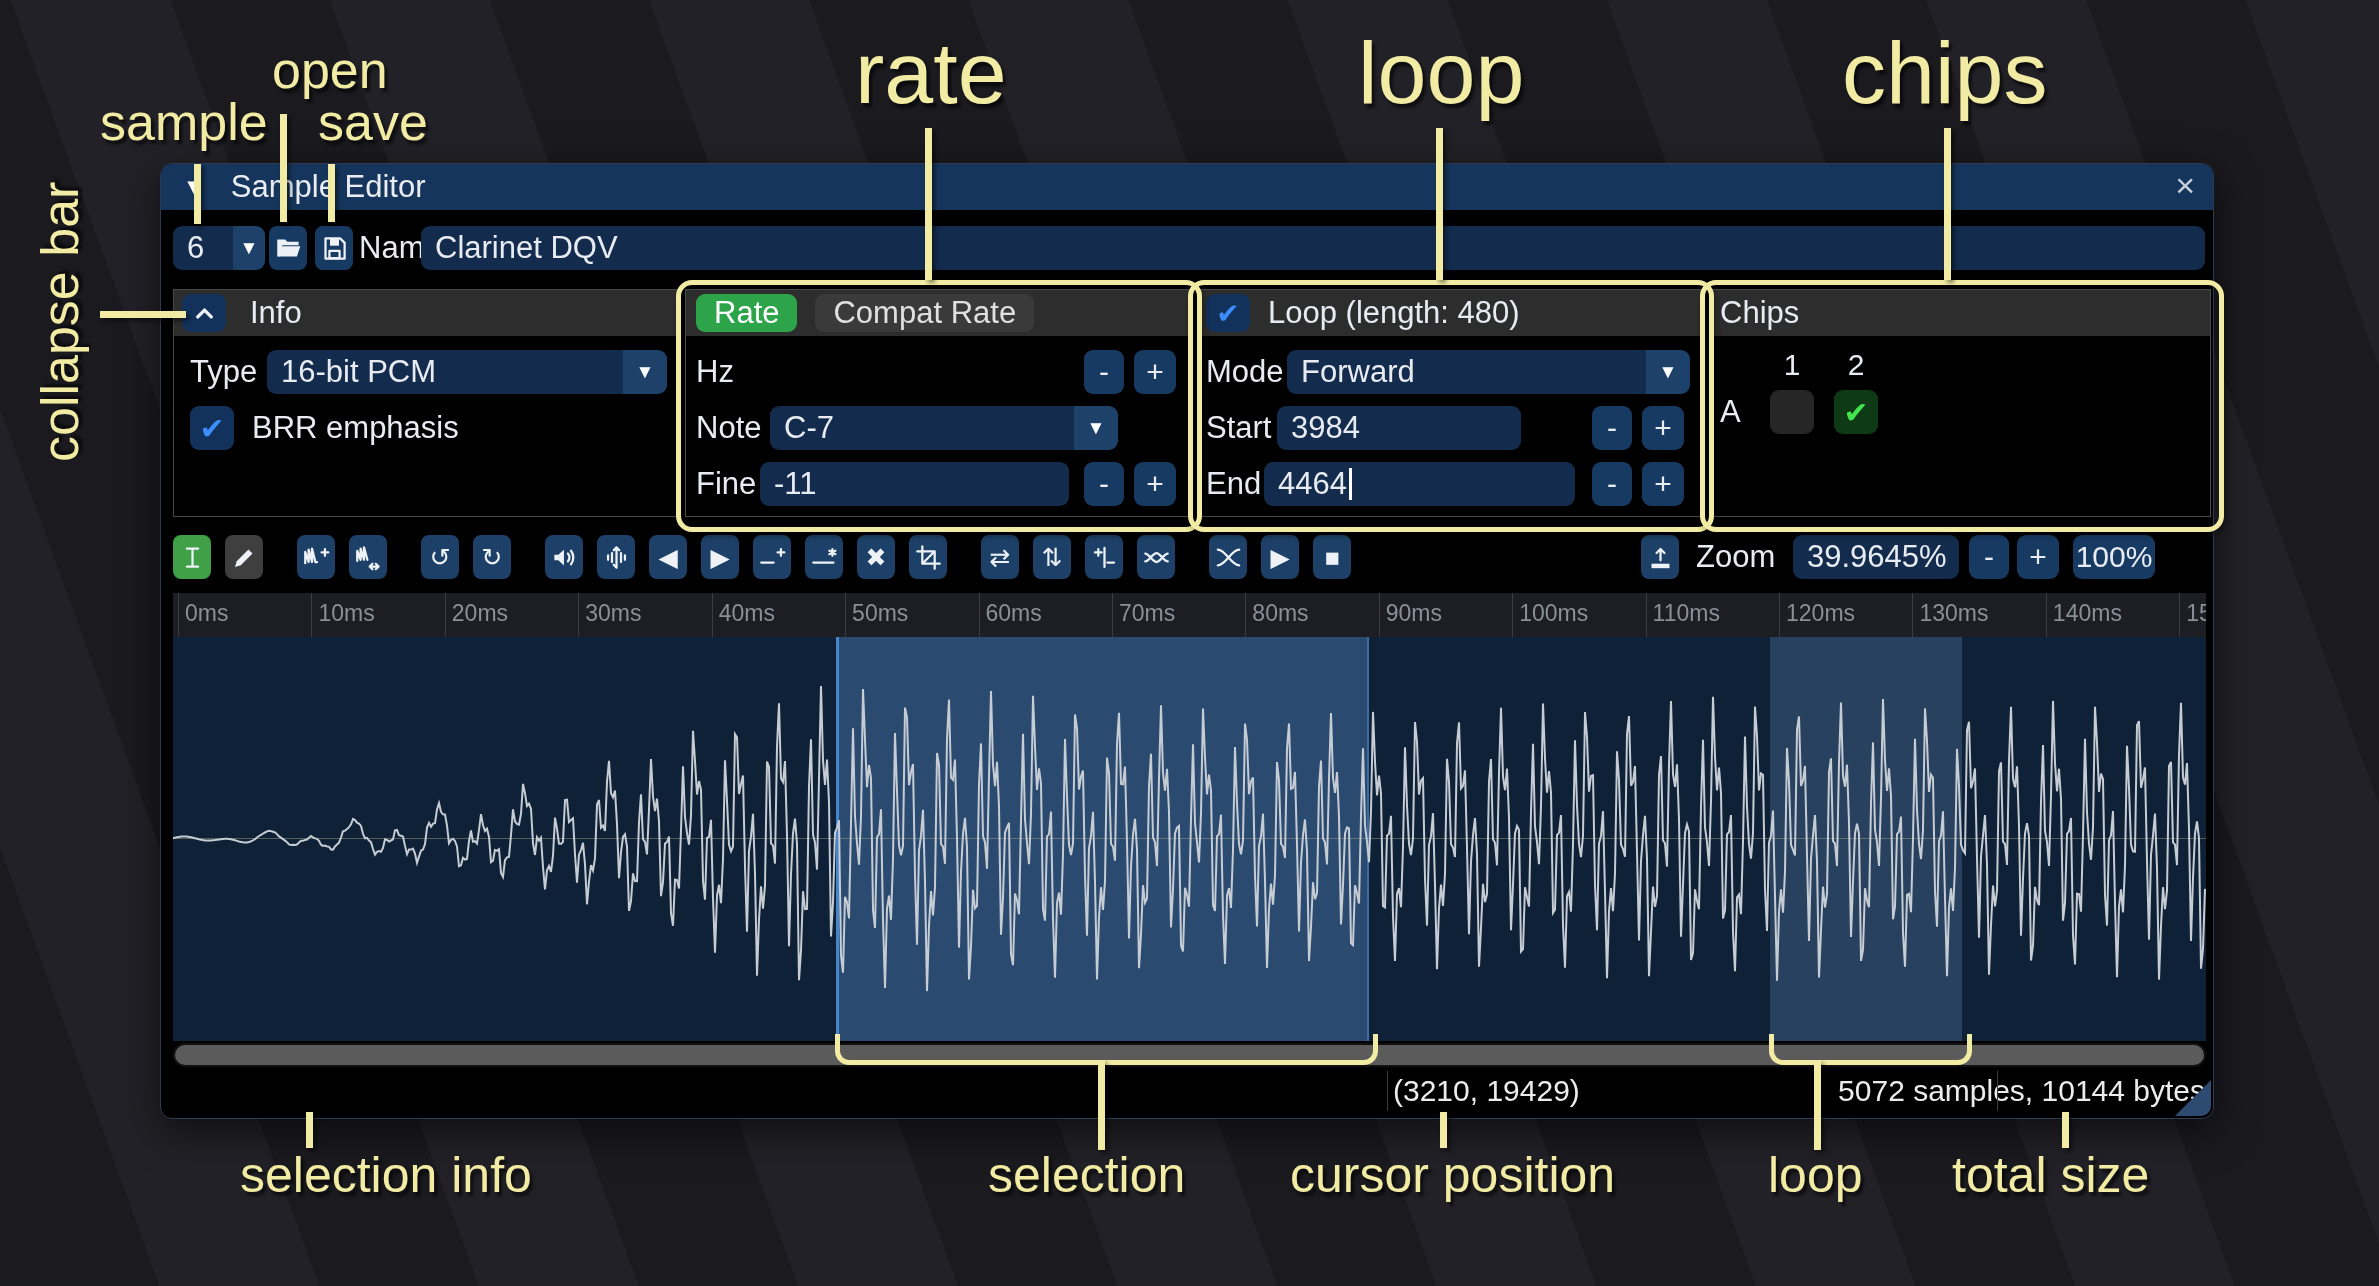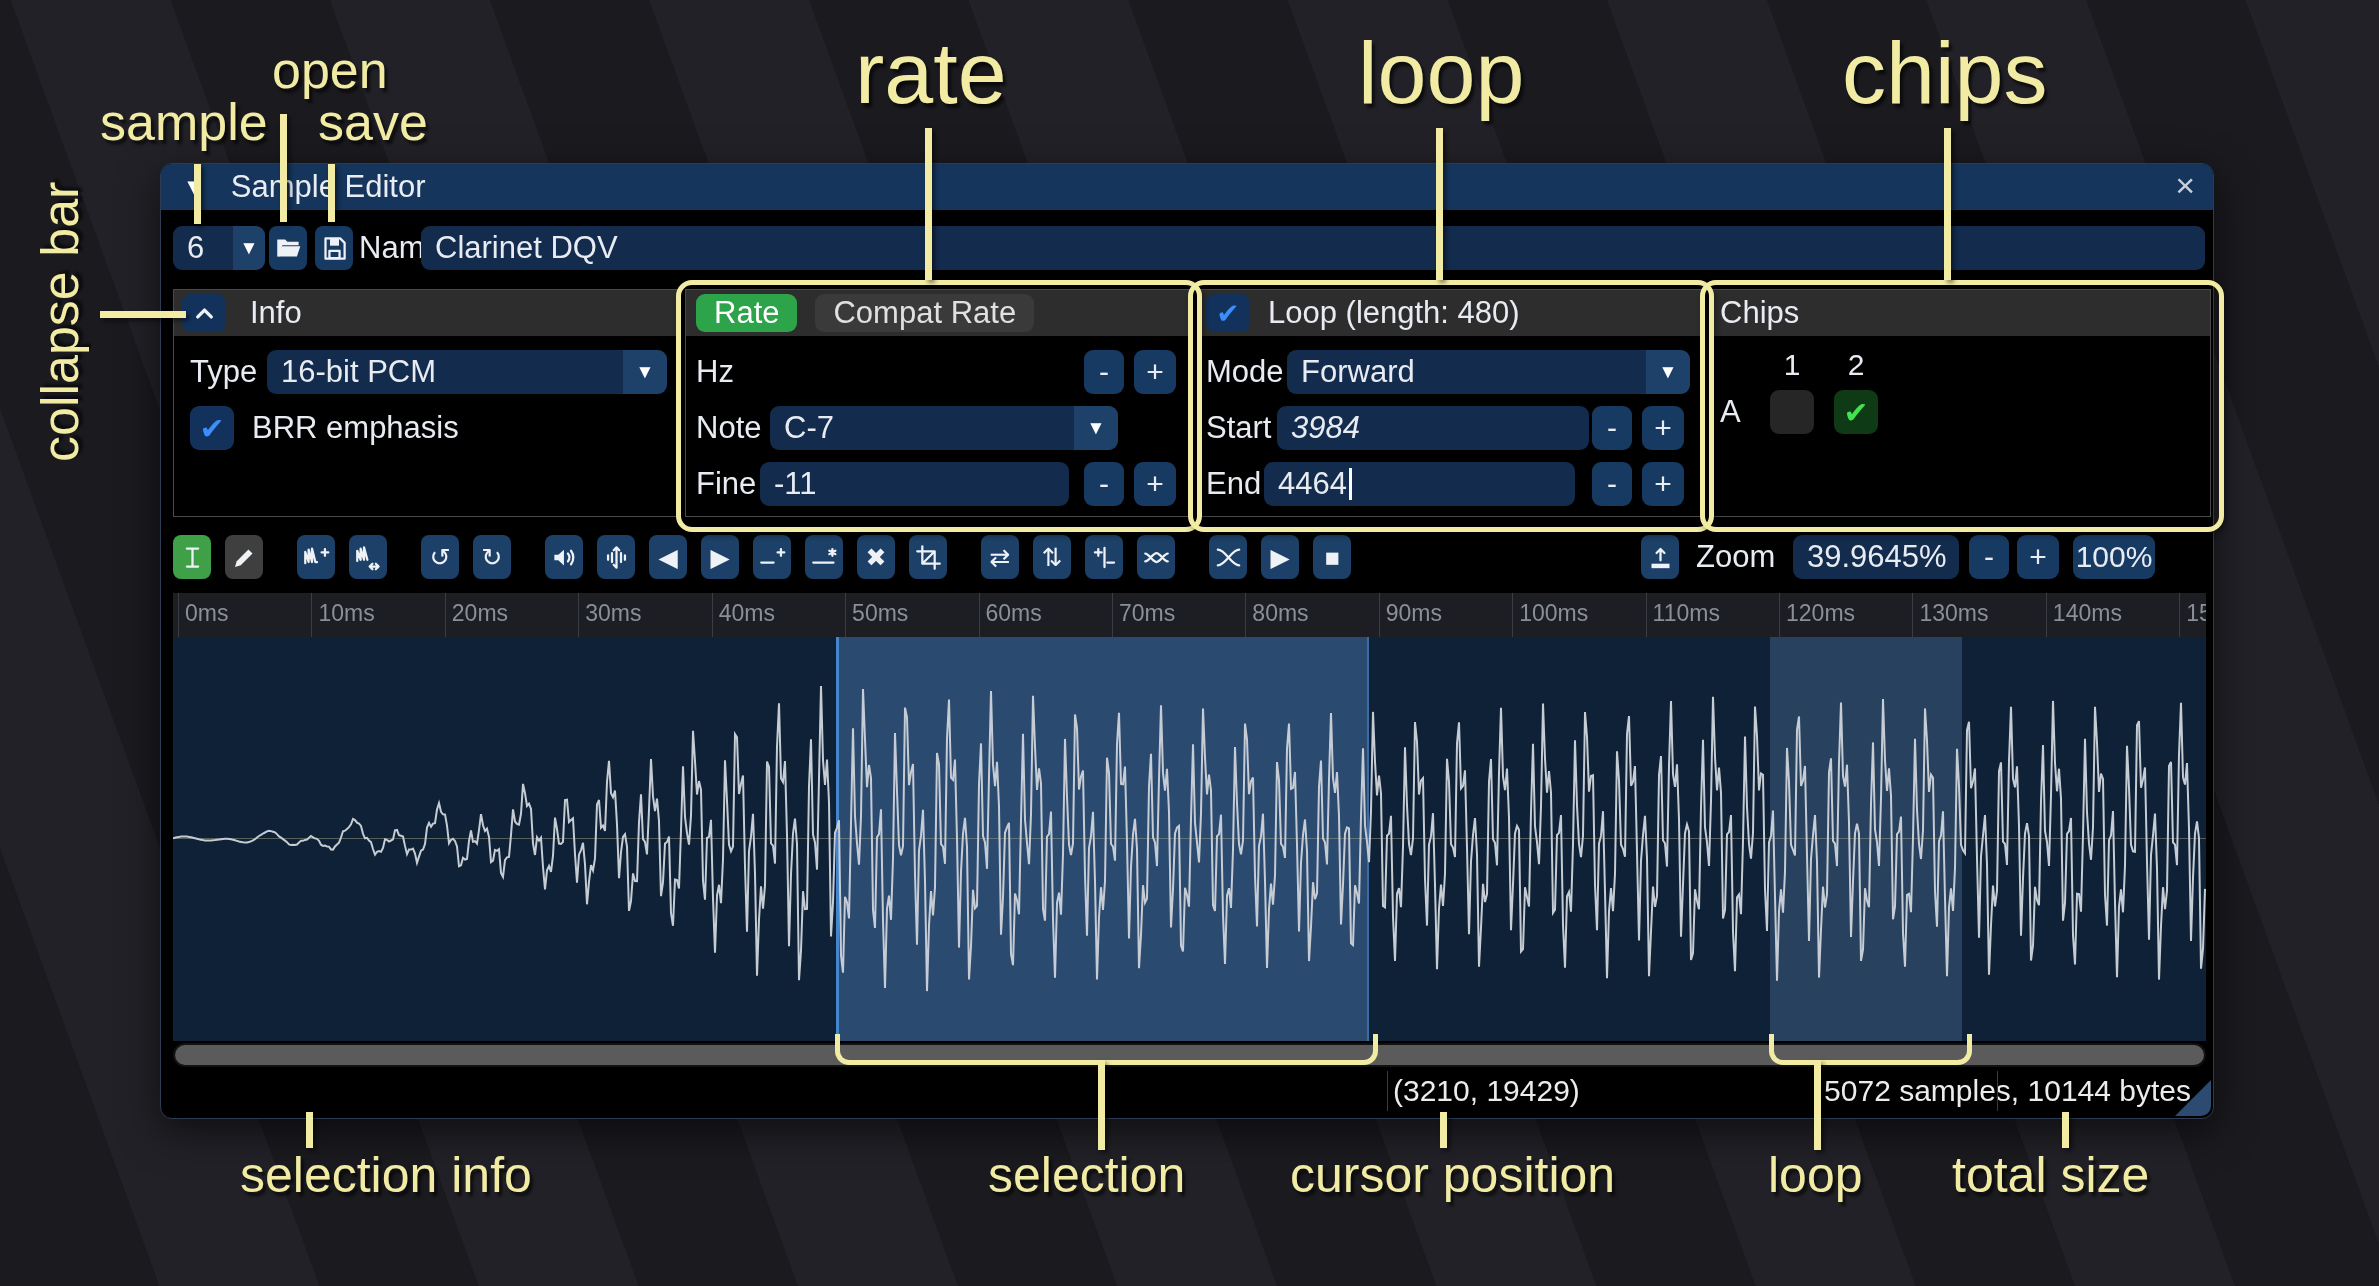--- a/index.html
+++ b/index.html
@@ -195,21 +195,21 @@
       <div class="phead">
         <span class="hcb">✔</span>
         <span style="margin-left:18px;">Loop (length: 480)</span>
       </div>
       <div class="lab" style="left:8px;top:60px;">Mode</div>
       <div class="field" style="left:89px;top:60px;width:403px;">
         <span>Forward</span>
         <span class="combo-arrow">▼</span>
       </div>
       <div class="lab" style="left:8px;top:116px;">Start</div>
-      <div class="field" style="left:79px;top:116px;width:312px;font-style:italic;">3984</div>
+      <div class="field" style="left:79px;top:116px;width:244px;">3984</div>
       <div class="sbtn" style="left:394px;top:116px;width:40px;">-</div>
       <div class="sbtn" style="left:444px;top:116px;width:42px;">+</div>
       <div class="lab" style="left:8px;top:172px;">End</div>
       <div class="field" style="left:66px;top:172px;width:311px;">
         <span>4464</span><span class="caret"></span>
       </div>
       <div class="sbtn" style="left:394px;top:172px;width:40px;">-</div>
       <div class="sbtn" style="left:444px;top:172px;width:42px;">+</div>
     </div>
 
@@ -375,20 +375,20 @@
         <polyline id="wavePoly" fill="none" stroke="#c6ccd4" stroke-width="2" points="0.0,201.2 2.0,200.7 4.0,200.2 6.0,199.9 8.0,199.6 10.0,199.5 12.0,199.5 14.0,199.6 16.0,199.9 18.0,200.3 20.0,200.8 22.0,201.3 24.0,201.8 26.0,202.3 28.0,202.7 30.0,203.1 32.0,203.4 34.0,203.5 36.0,203.6 38.0,203.5 40.0,203.3 42.0,203.1 44.0,202.8 46.0,202.5 48.0,202.2 50.0,201.9 52.0,201.8 54.0,201.8 56.0,202.0 58.0,202.3 60.0,202.7 62.0,203.3 64.0,203.9 66.0,204.5 68.0,204.9 70.0,205.3 72.0,205.5 74.0,205.5 76.0,205.1 78.0,204.3 80.0,203.4 82.0,202.2 84.0,200.5 86.0,199.0 88.0,197.8 90.0,196.5 92.0,195.5 94.0,194.4 96.0,193.7 98.0,194.1 100.0,194.7 102.0,195.4 104.0,197.1 106.0,199.4 108.0,200.7 110.0,202.1 112.0,203.6 114.0,205.2 116.0,207.5 118.0,208.1 120.0,207.8 122.0,207.9 124.0,207.5 126.0,205.5 128.0,203.7 130.0,203.8 132.0,202.9 134.0,202.5 136.0,200.8 138.0,199.0 140.0,200.3 142.0,201.4 144.0,201.9 146.0,203.8 148.0,207.7 150.0,208.9 152.0,208.6 154.0,209.4 156.0,209.6 158.0,212.5 160.0,212.6 162.0,209.4 164.0,207.5 166.0,205.6 168.0,200.5 170.0,194.3 172.0,193.7 174.0,192.0 176.0,190.2 178.0,187.4 180.0,181.9 182.0,183.1 184.0,185.7 186.0,186.5 188.0,188.9 190.0,196.8 192.0,201.4 194.0,200.8 196.0,203.6 198.0,205.2 200.0,212.0 202.0,217.6 204.0,214.8 206.0,214.0 208.0,214.7 210.0,210.9 212.0,202.2 214.0,202.8 216.0,204.6 218.0,203.5 220.0,202.4 222.0,193.3 224.0,192.9 226.0,198.2 228.0,198.8 230.0,199.6 232.0,208.9 234.0,217.2 236.0,212.6 238.0,212.6 240.0,211.7 242.0,216.6 244.0,225.8 246.0,219.6 248.0,213.6 250.0,212.5 252.0,207.0 254.0,190.6 256.0,185.8 258.0,189.8 260.0,186.6 262.0,186.1 264.0,172.5 266.0,166.0 268.0,174.8 270.0,177.3 272.0,177.4 274.0,188.6 276.0,206.3 278.0,203.0 280.0,201.7 282.0,204.0 284.0,209.4 286.0,229.3 288.0,228.3 290.0,220.8 292.0,222.6 294.0,222.0 296.0,204.0 298.0,193.5 300.0,204.8 302.0,204.2 304.0,206.6 306.0,193.1 308.0,177.1 310.0,188.3 312.0,194.0 314.0,191.7 316.0,199.8 318.0,225.1 320.0,223.6 322.0,212.9 324.0,213.8 326.0,212.2 328.0,235.9 330.0,239.9 332.0,223.1 334.0,220.3 336.0,219.9 338.0,197.9 340.0,172.3 342.0,184.5 344.0,186.9 346.0,187.6 348.0,176.8 350.0,146.9 352.0,156.2 354.0,169.0 356.0,166.6 358.0,171.8 360.0,206.3 362.0,218.0 364.0,200.3 366.0,203.6 368.0,200.7 370.0,230.0 372.0,252.3 374.0,233.3 376.0,229.0 378.0,234.9 380.0,218.7 382.0,180.6 384.0,192.0 386.0,206.6 388.0,207.0 390.0,204.9 392.0,163.0 394.0,162.7 396.0,185.0 398.0,183.1 400.0,181.3 402.0,217.2 404.0,245.6 406.0,217.7 408.0,213.1 410.0,205.8 412.0,227.4 414.0,267.3 416.0,244.7 418.0,228.2 420.0,233.5 422.0,221.4 424.0,167.4 426.0,163.0 428.0,190.8 430.0,188.4 432.0,194.0 434.0,144.7 436.0,123.8 438.0,156.3 440.0,160.3 442.0,153.6 444.0,187.4 446.0,241.2 448.0,215.2 450.0,200.0 452.0,197.2 454.0,209.6 456.0,273.9 458.0,264.1 460.0,236.4 462.0,244.1 464.0,244.2 466.0,185.2 468.0,157.4 470.0,202.1 472.0,205.0 474.0,217.4 476.0,172.7 478.0,122.0 480.0,159.4 482.0,174.1 484.0,161.6 486.0,184.1 488.0,259.2 490.0,245.2 492.0,206.6 494.0,205.0 496.0,199.5 498.0,276.2 500.0,288.8 502.0,242.6 504.0,243.1 506.0,251.5 508.0,193.2 510.0,129.4 512.0,179.8 514.0,196.1 516.0,207.6 518.0,178.4 520.0,93.7 522.0,124.0 524.0,157.5 526.0,144.1 528.0,152.7 530.0,244.0 532.0,262.7 534.0,200.8 536.0,199.8 538.0,182.8 540.0,261.4 542.0,315.6 544.0,258.6 546.0,247.8 548.0,266.2 550.0,222.2 552.0,123.2 554.0,163.9 556.0,207.6 558.0,214.3 560.0,209.5 562.0,97.2 564.0,100.4 566.0,157.0 568.0,147.0 570.0,138.4 572.0,230.1 574.0,294.7 576.0,214.1 578.0,199.4 580.0,176.8 582.0,236.6 584.0,338.8 586.0,282.6 588.0,249.3 590.0,271.7 592.0,248.7 594.0,124.6 596.0,130.0 598.0,206.4 600.0,208.7 602.0,226.7 604.0,109.6 606.0,66.2 608.0,141.5 610.0,145.0 612.0,124.0 614.0,197.8 616.0,309.2 618.0,237.2 620.0,196.7 622.0,181.6 624.0,207.0 626.0,343.3 628.0,313.6 630.0,254.2 632.0,272.1 634.0,271.8 636.0,149.6 638.0,102.2 640.0,197.6 642.0,205.5 644.0,232.6 646.0,142.0 648.0,49.0 650.0,123.2 652.0,147.9 654.0,122.6 656.0,165.3 658.0,299.4 660.0,265.2 662.0,195.7 664.0,190.8 666.0,183.3 668.0,318.5 670.0,335.6 672.0,259.8 674.0,265.2 676.0,281.4 678.0,186.2 680.0,91.3 682.0,179.3 684.0,206.2 686.0,227.6 688.0,179.3 690.0,52.1 692.0,102.5 694.0,150.2 696.0,128.0 698.0,141.1 700.0,273.0 702.0,290.9 704.0,200.3 706.0,197.1 708.0,172.3 710.0,283.2 712.0,350.9 714.0,271.5 716.0,258.7 718.0,282.8 720.0,221.7 722.0,96.0 724.0,154.2 726.0,208.2 728.0,218.2 730.0,209.1 732.0,70.6 734.0,80.4 736.0,148.2 738.0,135.3 740.0,127.1 742.0,238.0 744.0,307.8 746.0,213.5 748.0,198.7 750.0,172.9 752.0,244.4 754.0,354.1 756.0,288.8 758.0,254.1 760.0,278.5 762.0,250.2 764.0,116.0 766.0,127.5 768.0,207.1 770.0,209.7 772.0,226.9 774.0,101.9 776.0,62.5 778.0,140.7 780.0,142.9 782.0,122.5 784.0,201.3 786.0,310.6 788.0,234.8 790.0,196.9 792.0,180.8 794.0,209.9 796.0,342.4 798.0,309.2 800.0,252.9 802.0,271.2 804.0,268.8 806.0,147.4 808.0,106.4 810.0,199.0 812.0,205.5 814.0,231.8 816.0,140.0 818.0,54.0 820.0,127.4 822.0,149.2 824.0,124.9 826.0,169.3 828.0,297.8 830.0,260.2 832.0,195.8 834.0,190.4 836.0,185.8 838.0,316.8 840.0,328.2 842.0,256.5 844.0,263.1 846.0,277.3 848.0,183.4 850.0,96.8 852.0,182.5 854.0,205.8 856.0,227.1 858.0,177.1 860.0,58.8 862.0,109.8 864.0,152.9 866.0,131.4 868.0,146.4 870.0,272.0 872.0,283.7 874.0,199.6 876.0,197.0 878.0,174.6 880.0,281.9 882.0,340.7 884.0,265.8 886.0,255.6 888.0,277.7 890.0,217.3 892.0,101.9 894.0,159.9 896.0,207.6 898.0,218.0 900.0,206.3 902.0,77.5 904.0,91.1 906.0,152.5 908.0,139.5 910.0,133.5 912.0,238.8 914.0,298.8 916.0,211.0 918.0,199.0 920.0,174.8 922.0,244.6 924.0,342.4 926.0,280.1 928.0,250.2 930.0,272.9 932.0,244.1 934.0,120.7 936.0,136.0 938.0,207.0 940.0,209.7 942.0,223.7 944.0,107.2 946.0,75.8 948.0,147.0 950.0,147.4 952.0,129.5 954.0,204.6 956.0,301.4 958.0,229.6 960.0,197.6 962.0,181.9 964.0,211.9 966.0,331.3 968.0,297.6 970.0,248.2 972.0,265.6 974.0,261.4 976.0,149.3 978.0,116.8 980.0,200.3 982.0,205.4 984.0,229.1 986.0,142.3 988.0,68.3 990.0,135.9 992.0,153.7 994.0,131.8 996.0,175.0 998.0,290.4 1000.0,252.3 1002.0,196.4 1004.0,190.7 1006.0,189.0 1008.0,308.5 1010.0,314.5 1012.0,250.7 1014.0,257.9 1016.0,269.7 1018.0,181.9 1020.0,107.3 1022.0,186.2 1024.0,205.3 1026.0,225.4 1028.0,176.4 1030.0,71.6 1032.0,120.4 1034.0,157.4 1036.0,137.5 1038.0,153.4 1040.0,268.1 1042.0,274.0 1044.0,199.2 1046.0,197.1 1048.0,177.7 1050.0,277.7 1052.0,326.9 1054.0,258.7 1056.0,251.2 1058.0,270.9 1060.0,213.0 1062.0,110.1 1064.0,166.0 1066.0,207.0 1068.0,217.4 1070.0,203.7 1072.0,86.6 1074.0,102.7 1076.0,157.2 1078.0,144.3 1080.0,140.4 1082.0,238.7 1084.0,289.4 1086.0,208.9 1088.0,199.2 1090.0,176.7 1092.0,244.3 1094.0,330.9 1096.0,272.1 1098.0,246.6 1100.0,267.6 1102.0,238.5 1104.0,125.1 1106.0,143.4 1108.0,206.9 1110.0,209.7 1112.0,220.9 1114.0,111.5 1116.0,86.6 1118.0,151.9 1120.0,150.8 1122.0,135.0 1124.0,207.5 1126.0,294.5 1128.0,225.7 1130.0,198.1 1132.0,182.5 1134.0,214.0 1136.0,324.1 1138.0,289.5 1140.0,245.2 1142.0,262.2 1144.0,256.4 1146.0,149.7 1148.0,123.5 1150.0,201.4 1152.0,205.4 1154.0,227.4 1156.0,142.4 1158.0,76.1 1160.0,140.8 1162.0,155.8 1164.0,135.1 1166.0,178.9 1168.0,287.5 1170.0,247.6 1172.0,196.7 1174.0,190.4 1176.0,191.3 1178.0,306.3 1180.0,308.1 1182.0,248.2 1184.0,256.3 1186.0,266.5 1188.0,179.5 1190.0,111.3 1192.0,188.4 1194.0,205.0 1196.0,225.2 1198.0,174.1 1200.0,74.9 1202.0,124.5 1204.0,158.5 1206.0,138.6 1208.0,156.4 1210.0,269.0 1212.0,270.4 1214.0,198.7 1216.0,196.7 1218.0,178.8 1220.0,279.5 1222.0,323.9 1224.0,256.8 1226.0,251.1 1228.0,270.1 1230.0,210.0 1232.0,110.2 1234.0,168.5 1236.0,206.8 1238.0,218.1 1240.0,201.4 1242.0,85.0 1244.0,104.7 1246.0,157.5 1248.0,143.6 1250.0,141.2 1252.0,241.9 1254.0,288.6 1256.0,207.6 1258.0,199.2 1260.0,176.2 1262.0,248.0 1264.0,332.3 1266.0,271.3 1268.0,247.5 1270.0,269.0 1272.0,236.8 1274.0,121.8 1276.0,144.7 1278.0,207.2 1280.0,210.5 1282.0,220.1 1284.0,106.5 1286.0,85.3 1288.0,151.4 1290.0,148.8 1292.0,133.4 1294.0,210.8 1296.0,297.3 1298.0,224.4 1300.0,198.2 1302.0,181.0 1304.0,217.2 1306.0,329.7 1308.0,290.8 1310.0,246.8 1312.0,265.1 1314.0,257.1 1316.0,144.6 1318.0,122.1 1320.0,202.3 1322.0,205.8 1324.0,228.3 1326.0,136.3 1328.0,70.9 1330.0,139.3 1332.0,153.2 1334.0,131.6 1336.0,180.5 1338.0,293.2 1340.0,247.5 1342.0,196.4 1344.0,189.0 1346.0,192.7 1348.0,314.5 1350.0,312.1 1352.0,250.2 1354.0,260.1 1356.0,269.5 1358.0,174.9 1360.0,106.7 1362.0,189.4 1364.0,205.1 1366.0,227.2 1368.0,169.1 1370.0,66.5 1372.0,121.5 1374.0,155.6 1376.0,134.0 1378.0,155.5 1380.0,275.8 1382.0,272.6 1384.0,198.0 1386.0,195.9 1388.0,178.1 1390.0,288.0 1392.0,330.7 1394.0,259.3 1396.0,255.0 1398.0,274.7 1400.0,207.4 1402.0,103.3 1404.0,168.6 1406.0,206.9 1408.0,220.1 1410.0,198.8 1412.0,75.1 1414.0,100.0 1416.0,154.6 1418.0,138.9 1420.0,138.1 1422.0,248.0 1424.0,293.2 1426.0,206.6 1428.0,198.9 1430.0,174.2 1432.0,254.7 1434.0,341.2 1436.0,274.5 1438.0,251.0 1440.0,274.1 1442.0,236.7 1444.0,114.2 1446.0,143.2 1448.0,207.7 1450.0,211.9 1452.0,219.8 1454.0,97.0 1456.0,79.0 1458.0,148.8 1460.0,144.6 1462.0,129.1 1464.0,214.8 1466.0,303.5 1468.0,223.8 1470.0,198.1 1472.0,178.9 1474.0,221.3 1476.0,339.2 1478.0,294.5 1480.0,249.6 1482.0,269.8 1484.0,258.9 1486.0,138.0 1488.0,119.1 1490.0,203.2 1492.0,206.3 1494.0,229.6 1496.0,128.7 1498.0,64.0 1500.0,137.1 1502.0,149.8 1504.0,127.3 1506.0,182.3 1508.0,299.7 1510.0,247.6 1512.0,196.2 1514.0,187.4 1516.0,194.3 1518.0,323.0 1520.0,316.0 1522.0,252.3 1524.0,263.7 1526.0,272.2 1528.0,170.1 1530.0,102.8 1532.0,190.5 1534.0,205.1 1536.0,228.9 1538.0,164.1 1540.0,59.8 1542.0,119.8 1544.0,153.3 1546.0,130.5 1548.0,155.6 1550.0,281.5 1552.0,273.1 1554.0,197.4 1556.0,195.0 1558.0,178.1 1560.0,294.6 1562.0,334.2 1564.0,260.3 1566.0,257.5 1568.0,277.1 1570.0,204.3 1572.0,99.5 1574.0,169.9 1576.0,206.9 1578.0,221.6 1580.0,195.9 1582.0,69.6 1584.0,99.2 1586.0,153.5 1588.0,136.5 1590.0,137.8 1592.0,252.4 1594.0,293.9 1596.0,205.5 1598.0,198.7 1600.0,173.5 1602.0,259.5 1604.0,343.7 1606.0,274.2 1608.0,252.3 1610.0,275.7 1612.0,234.6 1614.0,110.9 1616.0,144.9 1618.0,207.9 1620.0,212.8 1622.0,218.4 1624.0,92.9 1626.0,79.5 1628.0,149.0 1630.0,143.4 1632.0,129.0 1634.0,218.3 1636.0,303.9 1638.0,221.8 1640.0,198.3 1642.0,178.0 1644.0,224.6 1646.0,340.6 1648.0,292.6 1650.0,249.7 1652.0,270.5 1654.0,257.1 1656.0,135.1 1658.0,121.3 1660.0,203.9 1662.0,206.7 1664.0,229.1 1666.0,125.5 1668.0,65.6 1670.0,138.8 1672.0,149.6 1674.0,127.7 1676.0,185.5 1678.0,300.0 1680.0,244.6 1682.0,196.4 1684.0,186.7 1686.0,196.6 1688.0,323.9 1690.0,312.6 1692.0,251.2 1694.0,263.6 1696.0,270.3 1698.0,167.2 1700.0,105.4 1702.0,192.3 1704.0,205.0 1706.0,228.9 1708.0,161.3 1710.0,62.1 1712.0,123.1 1714.0,154.0 1716.0,131.4 1718.0,158.8 1720.0,282.3 1722.0,269.3 1724.0,197.1 1726.0,194.6 1728.0,179.6 1730.0,295.8 1732.0,329.7 1734.0,257.9 1736.0,256.8 1738.0,275.2 1740.0,201.0 1742.0,101.7 1744.0,172.9 1746.0,206.6 1748.0,222.0 1750.0,193.3 1752.0,71.4 1754.0,103.9 1756.0,155.0 1758.0,137.6 1760.0,140.8 1762.0,254.2 1764.0,289.7 1766.0,204.2 1768.0,198.6 1770.0,174.3 1772.0,261.4 1774.0,339.3 1776.0,270.6 1778.0,251.3 1780.0,274.0 1782.0,231.1 1784.0,111.8 1786.0,148.9 1788.0,207.8 1790.0,213.3 1792.0,216.3 1794.0,93.2 1796.0,84.7 1798.0,151.2 1800.0,144.4 1802.0,131.5 1804.0,221.2 1806.0,300.7 1808.0,219.4 1810.0,198.5 1812.0,178.0 1814.0,227.2 1816.0,337.7 1818.0,288.3 1820.0,248.6 1822.0,269.3 1824.0,253.9 1826.0,134.1 1828.0,125.4 1830.0,204.6 1832.0,207.0 1834.0,227.9 1836.0,124.0 1838.0,69.9 1840.0,141.6 1842.0,150.3 1844.0,129.3 1846.0,188.9 1848.0,298.8 1850.0,241.3 1852.0,196.6 1854.0,186.1 1856.0,199.0 1858.0,323.6 1860.0,308.5 1862.0,249.9 1864.0,263.1 1866.0,268.2 1868.0,164.5 1870.0,108.1 1872.0,194.0 1874.0,205.0 1876.0,228.9 1878.0,158.4 1880.0,63.9 1882.0,126.0 1884.0,154.3 1886.0,131.7 1888.0,161.6 1890.0,283.7 1892.0,266.2 1894.0,196.9 1896.0,194.0 1898.0,181.0 1900.0,298.3 1902.0,327.5 1904.0,256.7 1906.0,257.1 1908.0,274.7 1910.0,197.7 1912.0,101.7 1914.0,175.2 1916.0,206.4 1918.0,222.8 1920.0,190.4 1922.0,69.7 1924.0,105.7 1926.0,154.9 1928.0,136.7 1930.0,141.9 1932.0,257.7 1934.0,288.6 1936.0,203.2 1938.0,198.4 1940.0,174.1 1942.0,265.6 1944.0,340.3 1946.0,269.8 1948.0,252.4 1950.0,275.3 1952.0,228.7 1954.0,108.8 1956.0,150.6 1958.0,207.9 1960.0,214.3 1962.0,214.7 1964.0,88.3 1966.0,84.1 1968.0,150.7 1970.0,142.4 1972.0,130.4 1974.0,225.1 1976.0,302.7 1978.0,217.9 1980.0,198.6 1982.0,176.6 1984.0,231.2 1986.0,342.6 1988.0,288.9 1990.0,250.2 1992.0,272.1 1994.0,253.7 1996.0,128.9 1998.0,124.9 2000.0,205.3 2002.0,207.6 2004.0,228.2 2006.0,117.4 2008.0,65.7 2010.0,140.4 2012.0,147.6 2014.0,126.1 2016.0,191.5 2018.0,304.0 2020.0,240.6 2022.0,196.6 2024.0,184.4 2026.0,201.4 2028.0,331.7 2030.0,311.7 2032.0,251.9"></polyline>
       </svg>
     </div>
 
     <div class="scrollbar">
       <div class="thumb"></div>
     </div>
 
     <div class="status">
       <span class="s" style="left:1232px;">(3210, 19429)</span>
-      <span class="s" style="right:22px;">5072 samples, 10144 bytes</span>
+      <span class="s" style="right:8px;">5072 samples, 10144 bytes</span>
     </div>
     <div class="ssep" style="left:1226px;"></div>
     <div class="ssep" style="left:1836px;"></div>
 
     <div class="grip"></div>
   </div>
 </div>
 
 </body></html>

